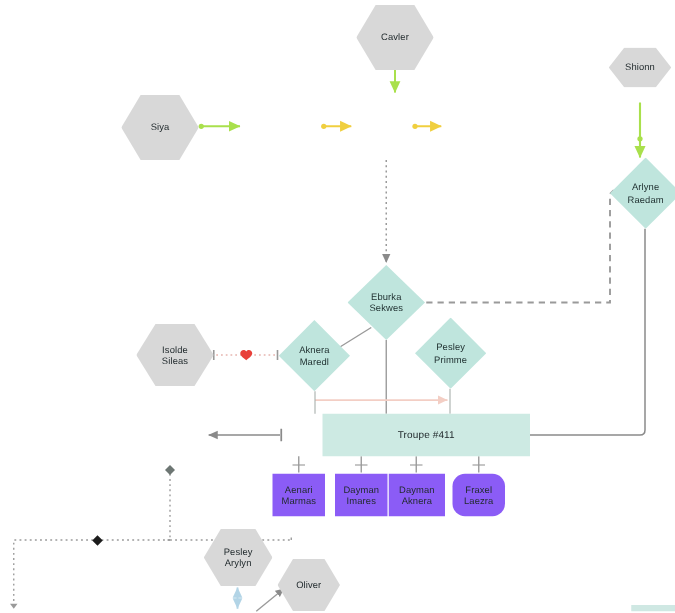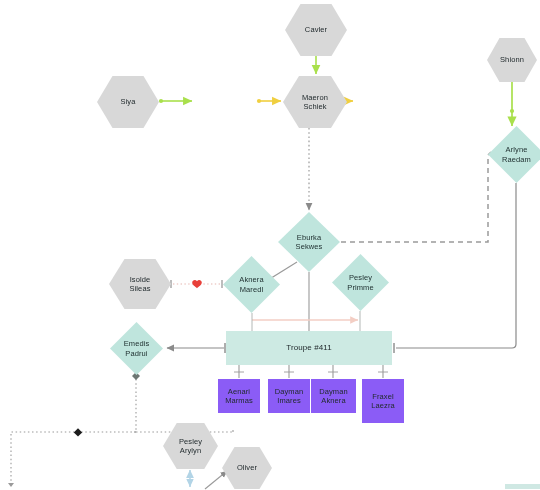--- a/index.html
+++ b/index.html
@@ -8,21 +8,21 @@
   #stage{position:absolute;left:0;top:0;width:540px;height:490px;}
   svg#wires{position:absolute;left:0;top:0;width:540px;height:490px;}
   .node{position:absolute;display:flex;align-items:center;justify-content:center;
         text-align:center;box-sizing:border-box;}
   .node .lbl{font-size:7.5px;line-height:9.5px;color:#222b2e;letter-spacing:.1px;
              pointer-events:none;white-space:pre-line;}
   .hex{background:#d8d8d8;clip-path:polygon(25% 0%,75% 0%,100% 50%,75% 100%,25% 100%,0% 50%);}
   .dia{background:#bfe5dd;clip-path:polygon(50% 0%,100% 50%,50% 100%,0% 50%);}
   .dia .lbl{color:#233;}
   .rect{background:#8b5cf6;}
-  .troupe{background:#cdeae3;}
+  .troupe{background:#cdeae3;margin-left:32px;}
   .troupe .lbl{font-size:8px;}
   .footbar{position:absolute;background:#cfe8e3;}
 </style>
 </head>
 <body>
 
 <div id="stage">
 
   <svg id="wires" viewBox="0 0 540 490">
     <defs>
@@ -148,33 +148,29 @@
 
     <g>
       <line x1="205" y1="489" x2="227" y2="471" stroke="#9a9a9a" stroke-width="1.1" marker-end="url(#ag)"></line>
     </g>
   </svg>
 
   <div class="node hex" style="left:285px;top:4px;width:62px;height:52px;">
     <span class="lbl">Cavler</span>
   </div>
 
-  <div class="node hex" style="left:487px;top:38px;width:50px;height:44px;">
+  <div class="node hex" style="left:487px;top:38px;width:50px;height:32px;">
     <span class="lbl">Shionn</span>
   </div>
 
   <div class="node hex" style="left:97px;top:76px;width:62px;height:52px;">
     <span class="lbl">Siya</span>
   </div>
 
 
-  <div class="node hex" style="left:283px;top:76px;width:64px;height:52px;">
-    <span class="lbl">Maeron
-Schiek</span>
-  </div>
 
 
   <div class="node dia" style="left:488px;top:126px;width:57px;height:57px;">
     <span class="lbl">Arlyne
 Raedam</span>
   </div>
 
   <div class="node dia" style="left:278px;top:212px;width:62px;height:60px;">
     <span class="lbl">Eburka
 Sekwes</span>
@@ -188,45 +184,41 @@
   <div class="node dia" style="left:223px;top:256px;width:57px;height:57px;">
     <span class="lbl">Aknera
 Maredl</span>
   </div>
 
   <div class="node dia" style="left:332px;top:254px;width:57px;height:57px;">
     <span class="lbl">Pesley
 Primme</span>
   </div>
 
-  <div class="node dia" style="left:110px;top:322px;width:53px;height:53px;">
-    <span class="lbl">Emedis
-Padrui</span>
-  </div>
 
   <div class="node troupe" style="left:226px;top:331px;width:166px;height:34px;">
     <span class="lbl">Troupe #411</span>
   </div>
 
   <div class="node rect" style="left:218px;top:379px;width:42px;height:34px;">
     <span class="lbl">Aenari
 Marmas</span>
   </div>
 
   <div class="node rect" style="left:268px;top:379px;width:42px;height:34px;">
     <span class="lbl">Dayman
 Imares</span>
   </div>
 
   <div class="node rect" style="left:311px;top:379px;width:45px;height:34px;">
     <span class="lbl">Dayman
 Aknera</span>
   </div>
 
-  <div class="node rect" style="left:362px;top:379px;width:42px;height:44px;">
+  <div class="node rect" style="left:362px;top:379px;width:42px;height:34px;border-radius:10px;">
     <span class="lbl">Fraxel
 Laezra</span>
   </div>
 
   <div class="node hex" style="left:163px;top:423px;width:55px;height:46px;">
     <span class="lbl">Pesley
 Arylyn</span>
   </div>
 
   <div class="node hex" style="left:222px;top:447px;width:50px;height:42px;">

